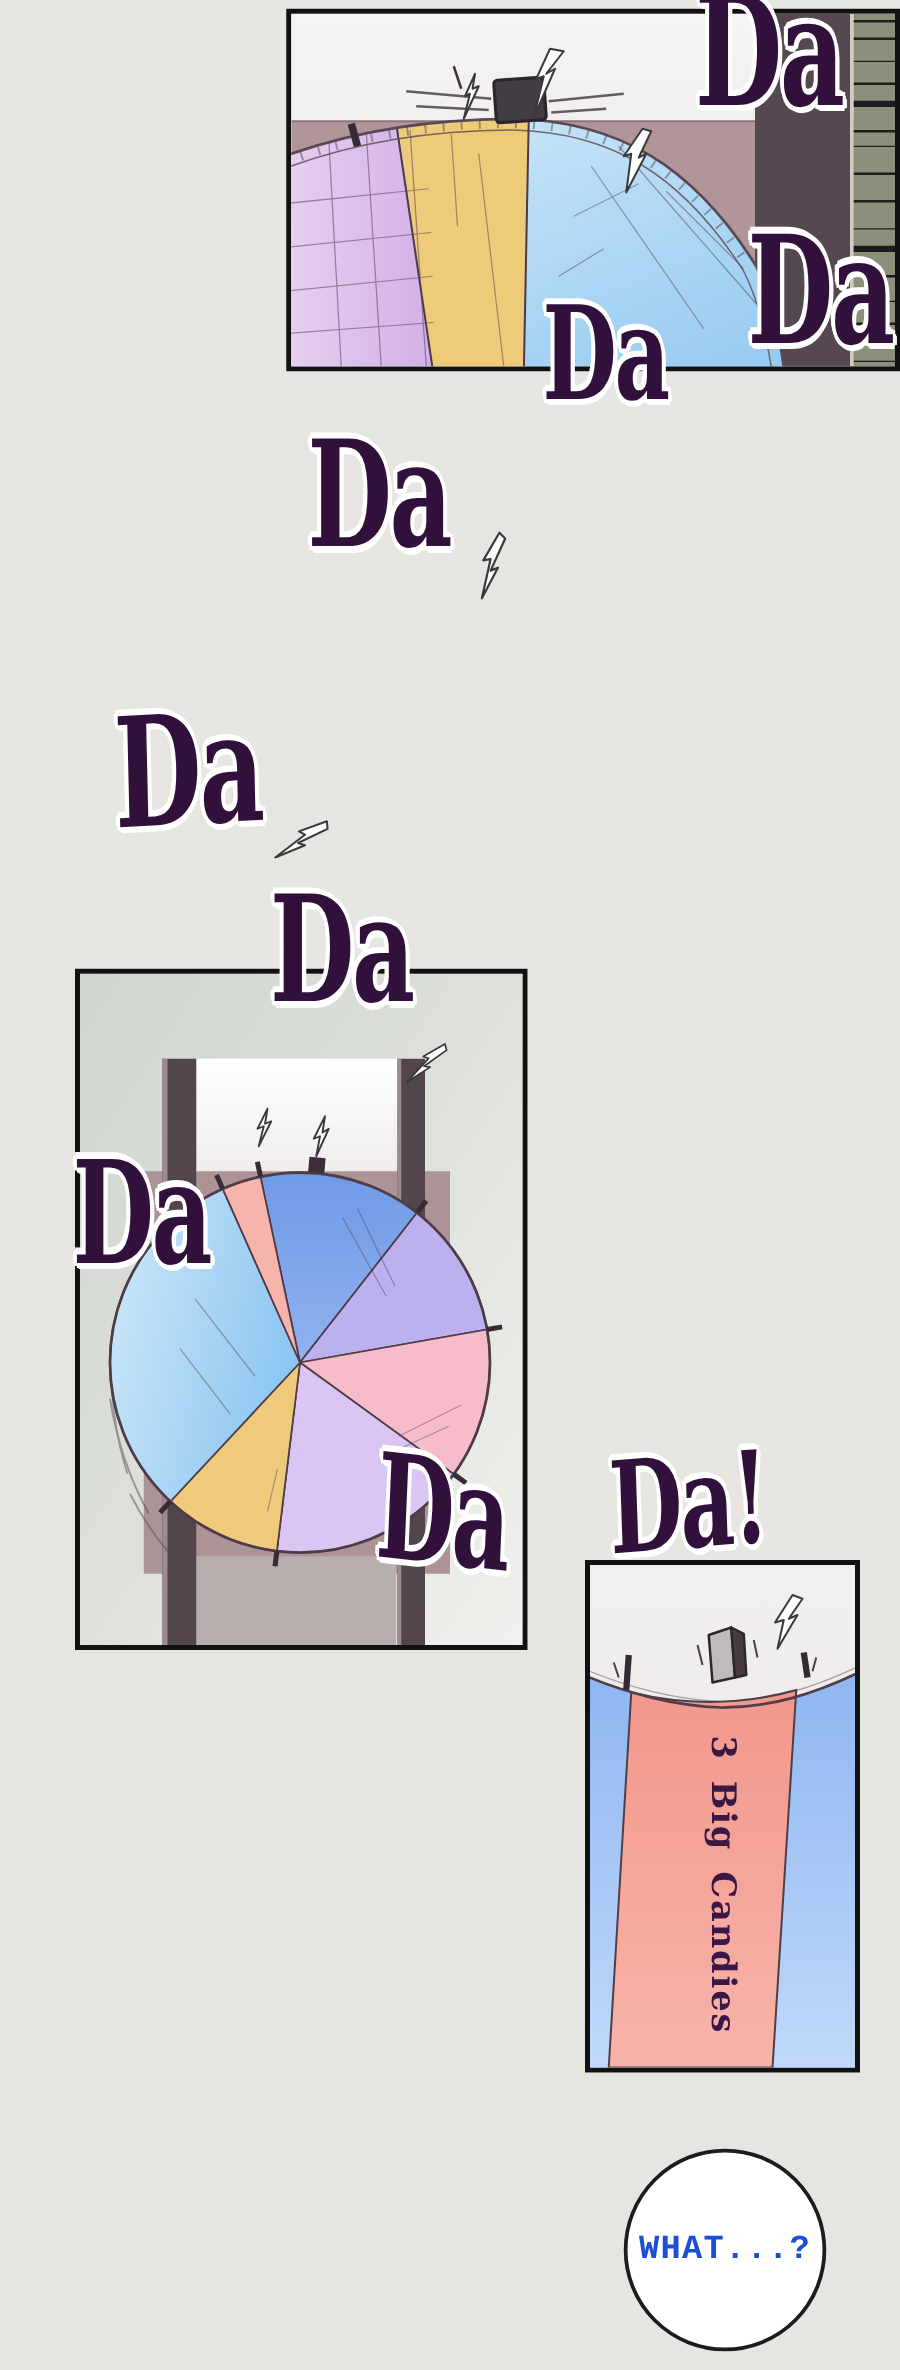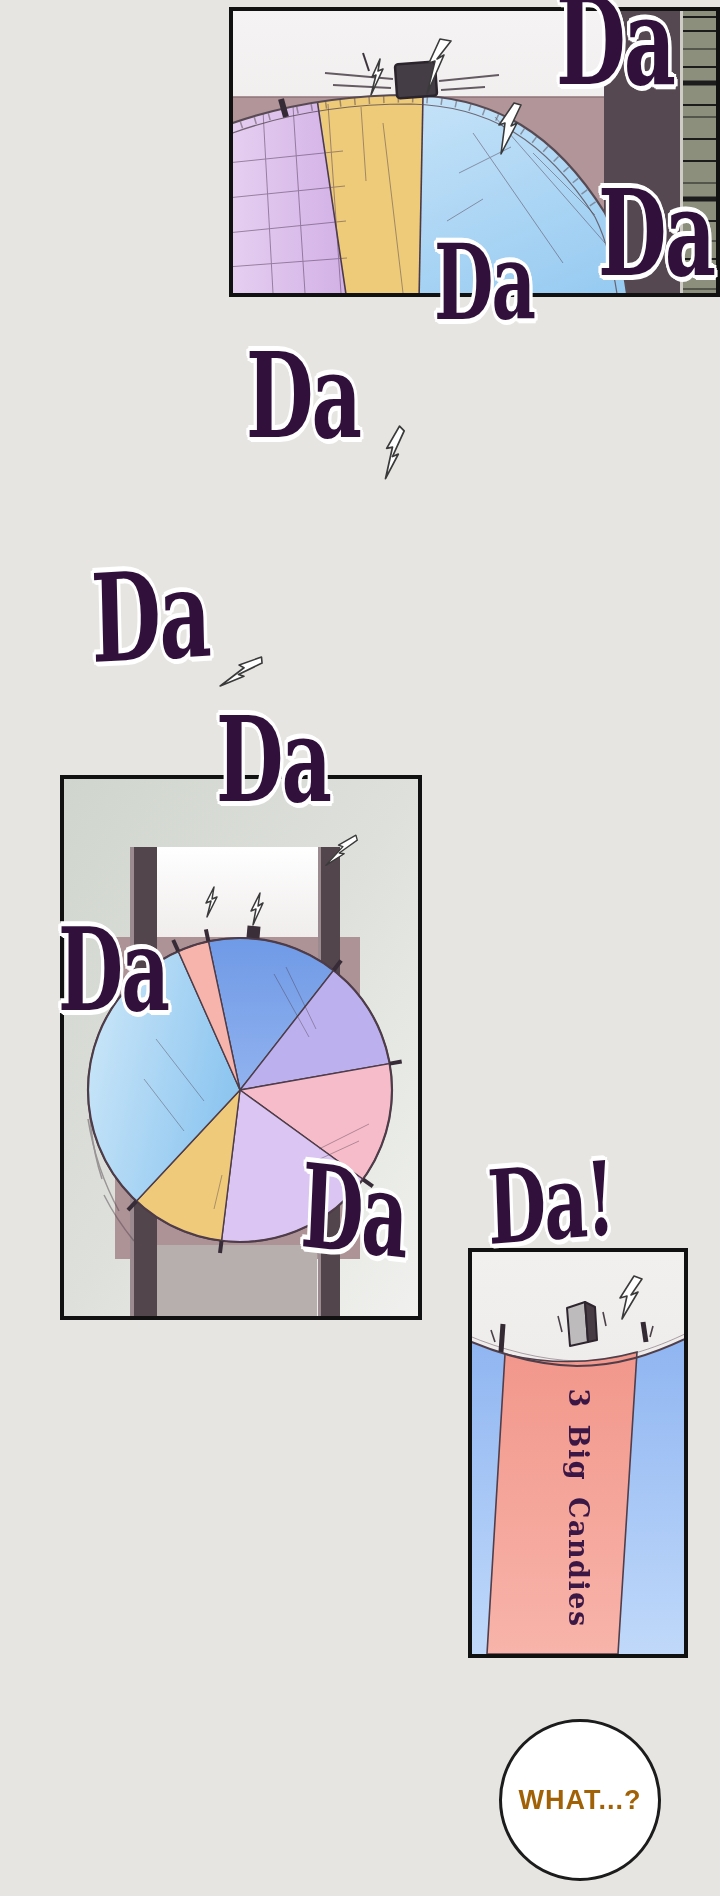--- a/index.html
+++ b/index.html
@@ -44,22 +44,22 @@
     transform:translate(-50%,-50%) rotate(90deg);
     font-family:"DejaVu Serif",serif;font-weight:700;font-size:27px;
     letter-spacing:1.5px;word-spacing:5px;color:#3a1745;white-space:nowrap;
   }
   #speech-bubble{
     position:absolute;left:499px;top:1719px;width:156px;height:156px;
     background:#ffffff;border:3px solid #1c1c1c;border-radius:50%;
     display:flex;align-items:center;justify-content:center;z-index:20;
   }
   #speech-text{
-    font-family:Liberation Sans, sans-serif;font-weight:700;font-size:27px;
-    letter-spacing:1px;color:#a16207;
+    font-family:Liberation Mono, monospace;font-weight:700;font-size:27px;
+    letter-spacing:1px;color:#1d4ed8;
   }
 </style>
 </head>
 <body>
 
 <div class="panel" id="panel-top">
   <svg viewBox="0 0 483 282" width="483" height="282">
     <defs>
       <linearGradient id="p1bg" x1="0" y1="0" x2="0" y2="1">
         <stop offset="0" stop-color="#f5f3f3"></stop>

